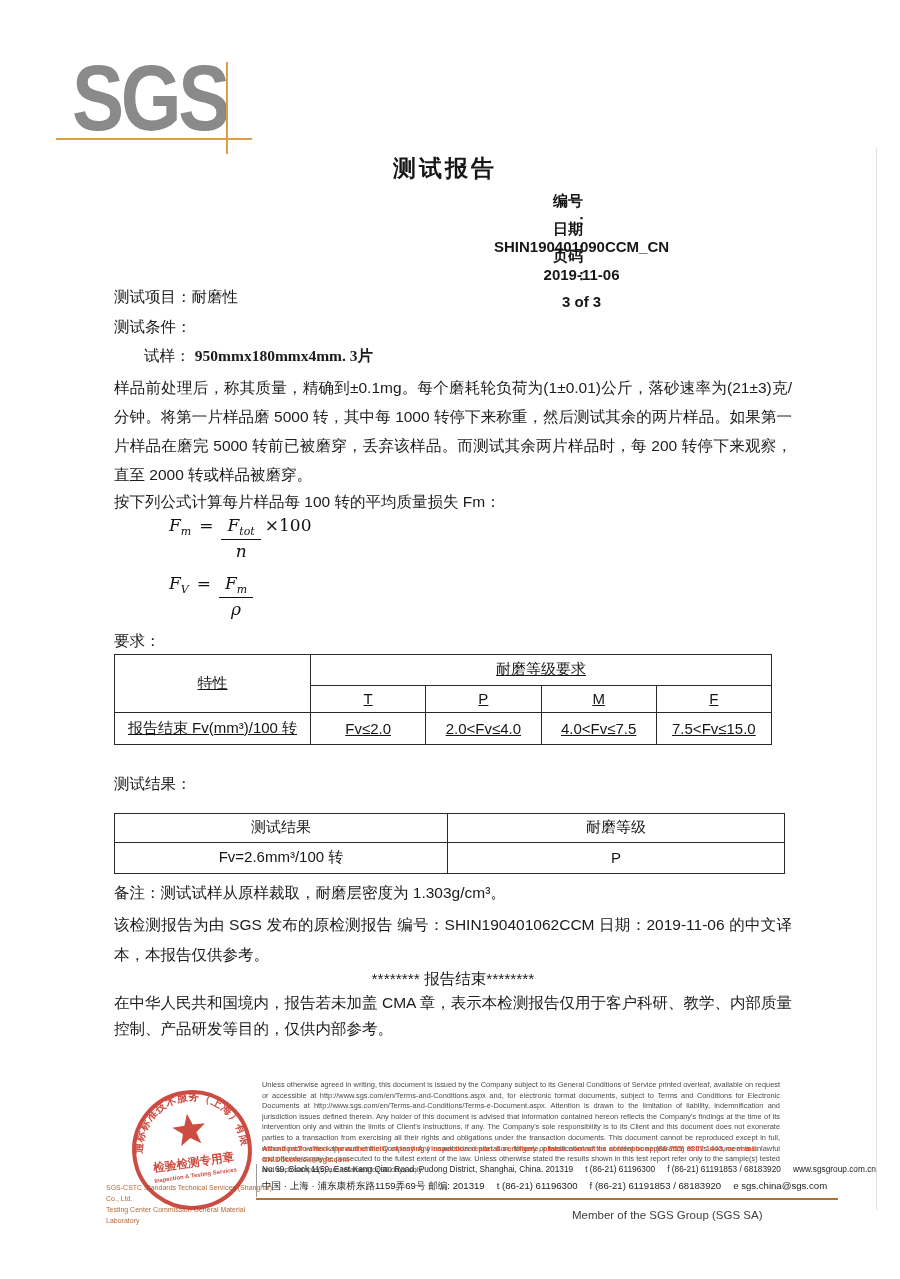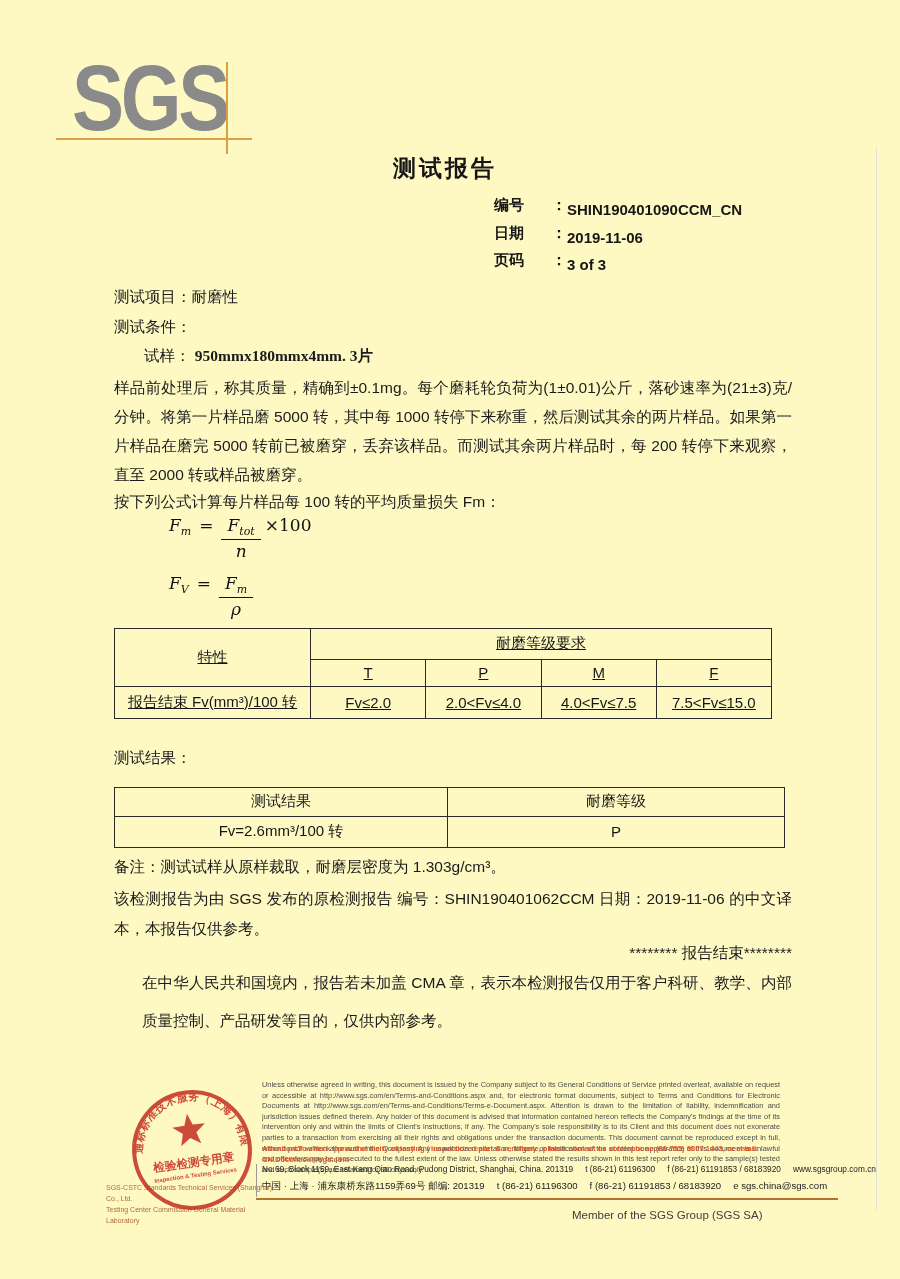--- a/index.html
+++ b/index.html
@@ -1,32 +1,32 @@
 <!DOCTYPE html>
 <html><head>
 <meta charset="utf-8">
 <style>
   html,body{margin:0;padding:0;background:#e9e9e9;}
   #page{
     position:relative;width:900px;height:1279px;margin:0 auto;
-    background:#fef9c3;overflow:hidden;
+    background:#ffffff;overflow:hidden;
     font-family:"Liberation Sans",sans-serif;color:#1c1c1c;
   }
   
   .logo-text{
     position:absolute;left:72px;top:52px;font-size:92px;line-height:92px;
     font-weight:bold;color:#8a8a8a;letter-spacing:-4px;
     transform:scaleX(.85);transform-origin:left top;
   }
   .logo-vline{position:absolute;left:226px;top:62px;width:2px;height:92px;background:#dd9f45;}
   .logo-hline{position:absolute;left:56px;top:138px;width:196px;height:2px;background:#dd9f45;}
   
   .report-title{position:absolute;left:393px;top:153px;font-size:23px;font-weight:bold;letter-spacing:3px;color:#161616;}
   .meta{position:absolute;left:494px;top:192px;font-size:15px;font-weight:bold;color:#161616;}
-  .meta-row{display:flex;height:27.5px;align-items:center;}
+  .meta-row{display:flex;height:27.5px;align-items:center;flex-direction:column;}
   .meta-label{width:57px;}
   .meta-sep{width:16px;text-align:center;}
   .meta-value{white-space:nowrap;margin-top:8px;}
   
   .body{position:absolute;left:114px;top:276px;width:678px;font-size:15.5px;color:#1b1b1b;padding-top:6px;}
   .bline{line-height:29.5px;height:29.5px;white-space:nowrap;}
   .indent{padding-left:30px;}
   .serif-val{font-family:"Liberation Serif",serif;font-weight:bold;}
   .procedure{margin-top:2px;line-height:29px;text-align:justify;}
   .intro{line-height:26px;}
@@ -46,22 +46,22 @@
   td,th{border:1.6px solid #2a2a2a;text-align:center;font-weight:normal;padding:0;}
   .req-table{width:658px;margin-top:0;text-decoration:underline;}
   .req-table .r1 td{height:30px;}
   .req-table .r2 td{height:26px;}
   .req-table .r3 td{height:31px;}
   .res-table{width:671px;margin-top:16px;}
   .res-table .r1 td{height:28px;}
   .res-table .r2 td{height:30px;}
   .remark{line-height:26px;margin-top:6px;}
   .trans-note{line-height:30px;margin-top:4px;text-align:justify;}
-  .end-marker{line-height:22px;text-align:right;margin-top:-2px;}
-  .cma-note{line-height:38px;text-align:justify;margin-left:28px;}
+  .end-marker{line-height:22px;text-align:center;margin-top:-2px;}
+  .cma-note{line-height:26px;text-align:justify;}
   .result-label{margin-top:26px;line-height:26px;}
   
   .legal{position:absolute;left:262px;top:1080px;width:518px;font-size:7.4px;line-height:10.6px;
     color:#4a4a4a;text-align:justify;}
   .attention{position:absolute;left:262px;top:1144px;width:518px;font-size:7.6px;line-height:10.5px;
     color:#e0552c;font-weight:bold;}
   .address{position:absolute;left:256px;top:1164px;width:582px;border-left:1px solid #999;padding-left:5px;}
   .addr-row{display:flex;align-items:flex-start;height:16px;font-size:8.3px;color:#222;white-space:nowrap;}
   .addr-row.cn{font-size:9.6px;height:17px;}
   .addr-part{margin-right:12px;}
@@ -124,20 +124,21 @@
 
     <div class="formula formula2">
       <span><i>F</i><sub>V</sub></span>
       <span class="f-eq">=</span>
       <span class="frac">
         <span class="num"><i>F</i><sub>m</sub></span>
         <span class="den"><i>ρ</i></span>
       </span>
     </div>
 
+    <div class="sec-label">要求：</div>
 
     <table class="req-table">
       <colgroup>
           <col style="width:196px">
           <col>
           <col>
           <col>
           <col>
         </colgroup>
       <tbody>

